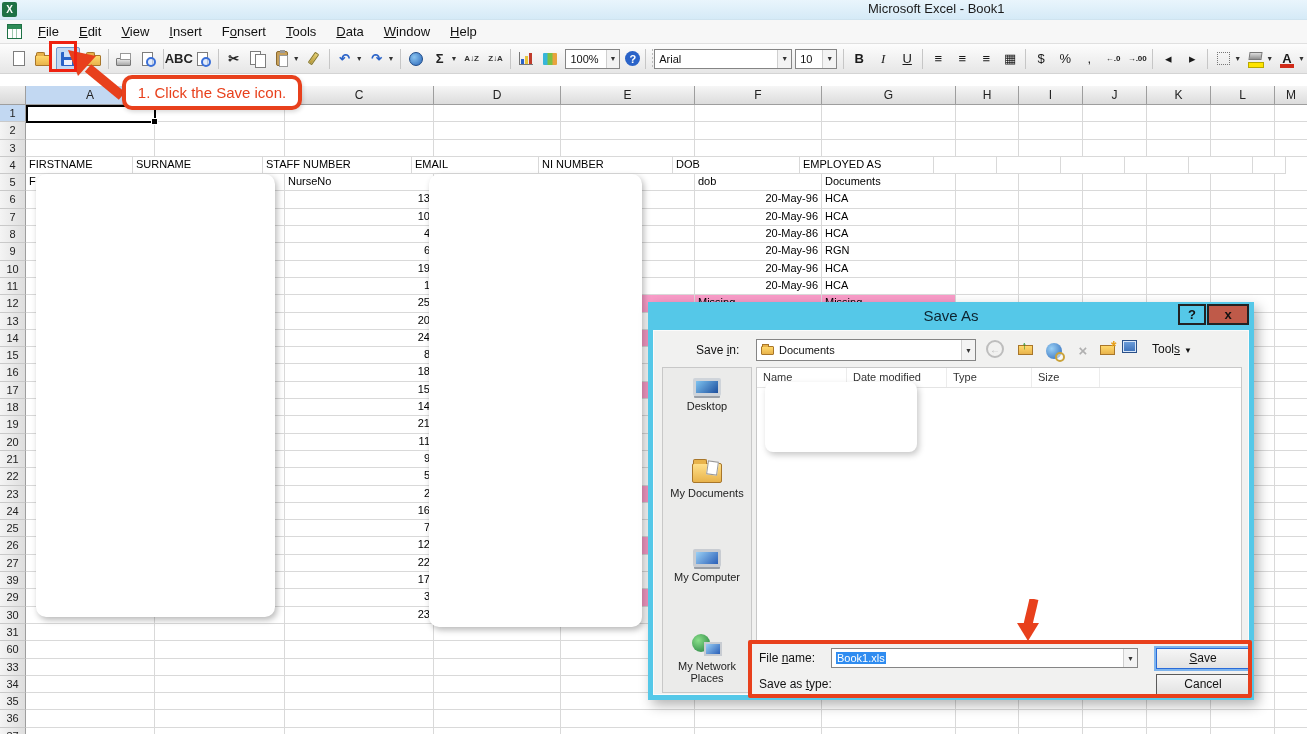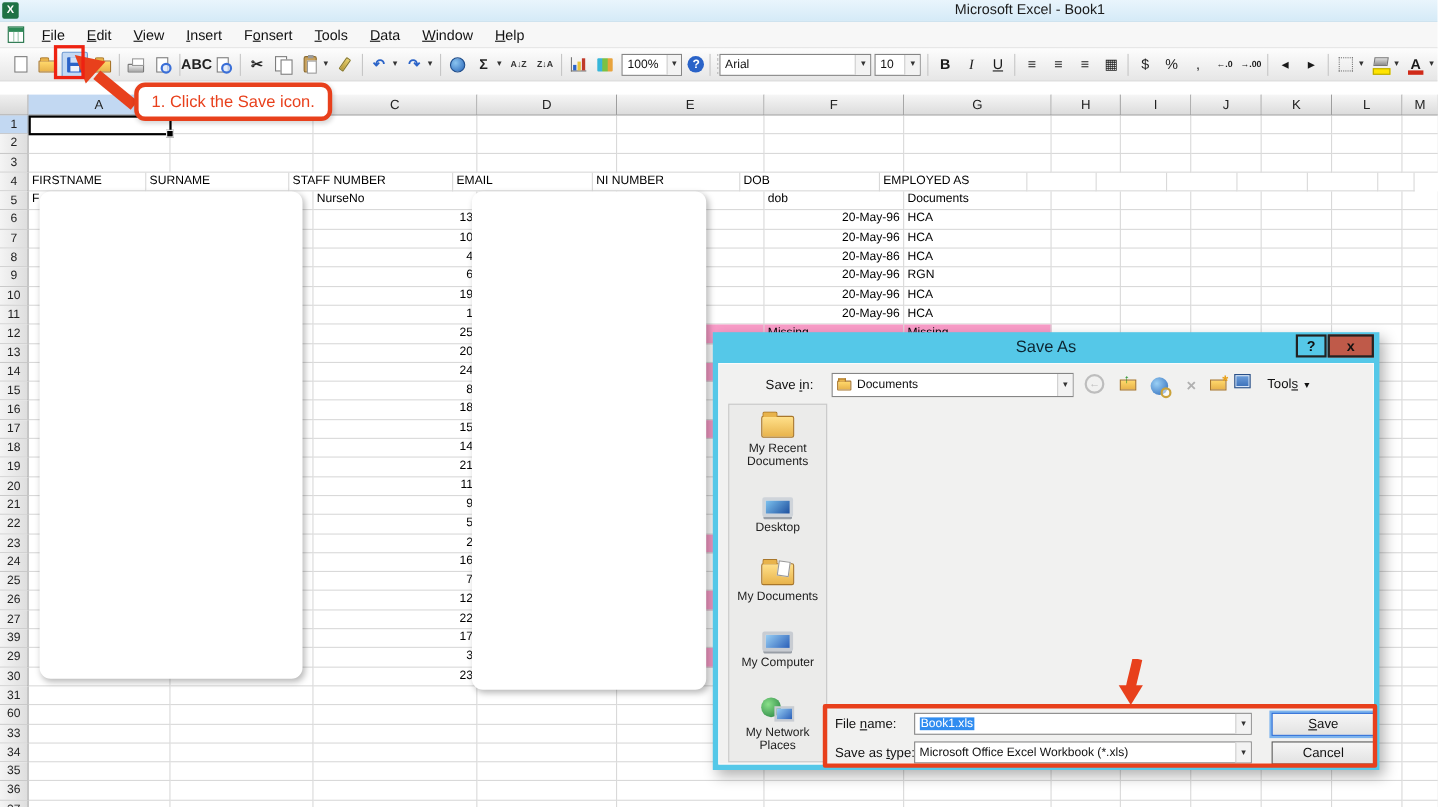--- a/index.html
+++ b/index.html
@@ -988,57 +988,58 @@
         <div class="dico d-del">×</div>
         <div class="dico d-newf">
             <span class="f"></span>
           </div>
         <div class="dico d-views"></div>
         <div class="d-tools"><span>Tool</span><span class="u">s</span><span></span><span class="dd">▼</span></div>
       </div>
 
       <div class="sidebar" id="places">
           <div class="place">
-            <span class="pico p-recent"></span>
-            <span style="width: 84px;">My Recent Documents</span>
-          </div>
-          <div class="place">
             <span class="pico p-desktop"></span>
             <span style="width: 84px;">Desktop</span>
           </div>
           <div class="place">
             <span class="pico p-docs"></span>
             <span style="width: 84px;">My Documents</span>
           </div>
           <div class="place">
             <span class="pico p-computer"></span>
             <span style="width: 84px;">My Computer</span>
           </div>
           <div class="place">
             <span class="pico p-network"></span>
             <span style="width: 84px;">My Network Places</span>
           </div>
         </div>
 
+      <div class="flist">
+        <div class="fl-hdr" id="listcols">
+            <div class="fl-col" style="width: 90px;">Name</div>
+            <div class="fl-col" style="width: 100px;">Date modified</div>
+            <div class="fl-col" style="width: 85px;">Type</div>
+            <div class="fl-col" style="width: 68px;">Size</div>
+          </div>
+        <div class="blob2"></div>
+      </div>
 
       <div class="frow" style="top:316px;width:494px">
         <span class="flab"><span>File </span><span class="u">n</span><span>ame:</span></span>
         <div class="combo fcombo">
           <span class="val"><span class="selblue">Book1.xls</span></span>
           <span class="arr">▼</span>
         </div>
         <div class="dbtn def"><span></span><span class="u">S</span><span>ave</span></div>
       </div>
 
       <div class="frow" style="top:342px;width:494px">
         <span class="flab"><span>Save as </span><span class="u">t</span><span>ype:</span></span>
-        <div class="combo fcombo">
-          <span class="val">Microsoft Office Excel Workbook (*.xls)</span>
-          <span class="arr">▼</span>
-        </div>
         <div class="dbtn">Cancel</div>
       </div>
 
     </div>
   </div>
 
   <div class="redbox-save"></div>
   <div class="redrect-file"></div>
 
   <div class="callout c1"><span>1. Click the Save icon.</span></div>

